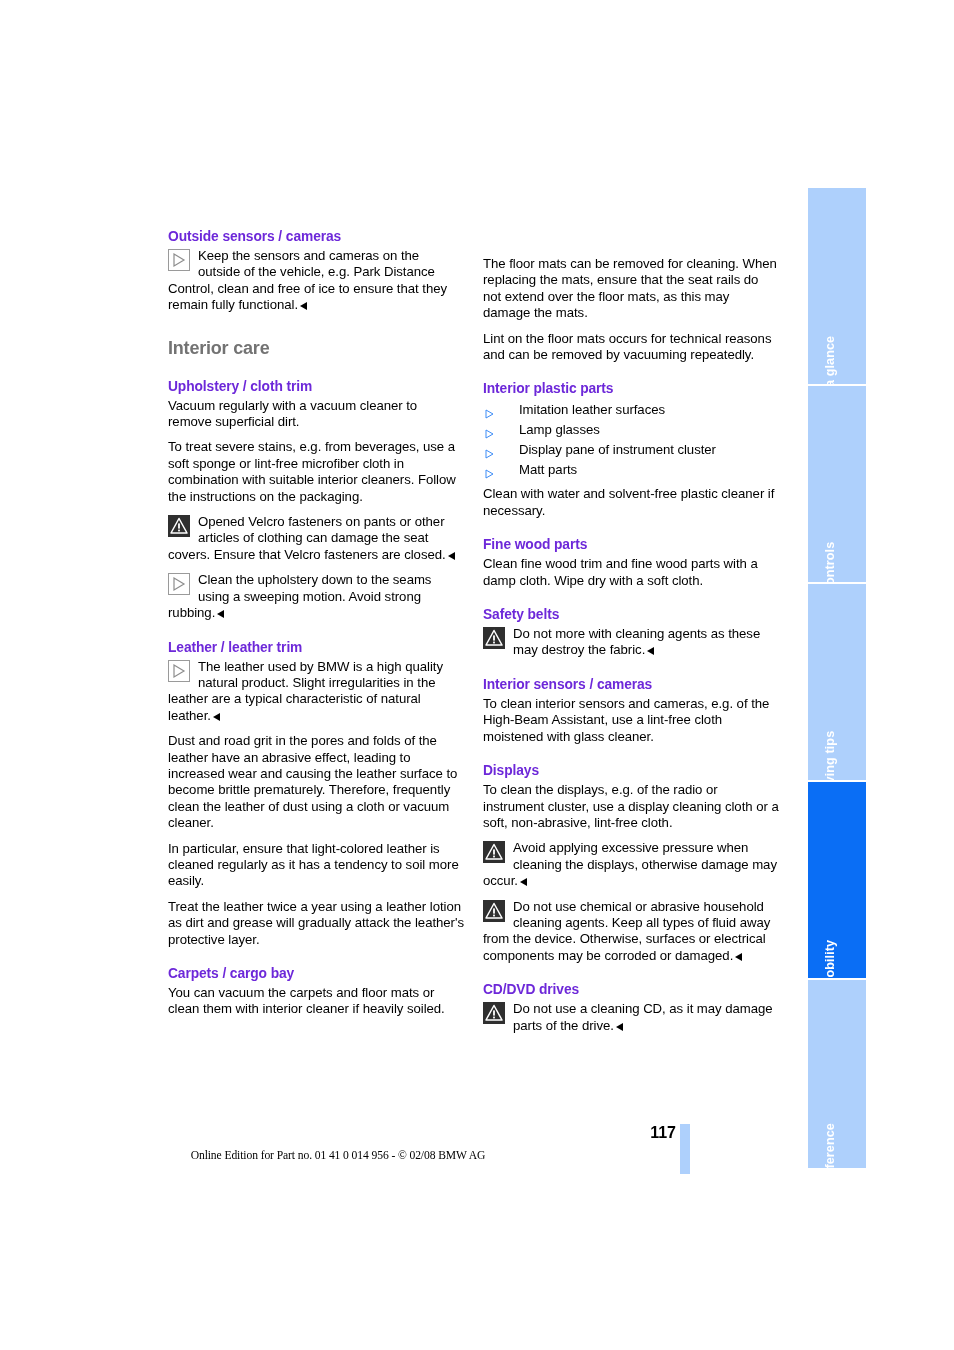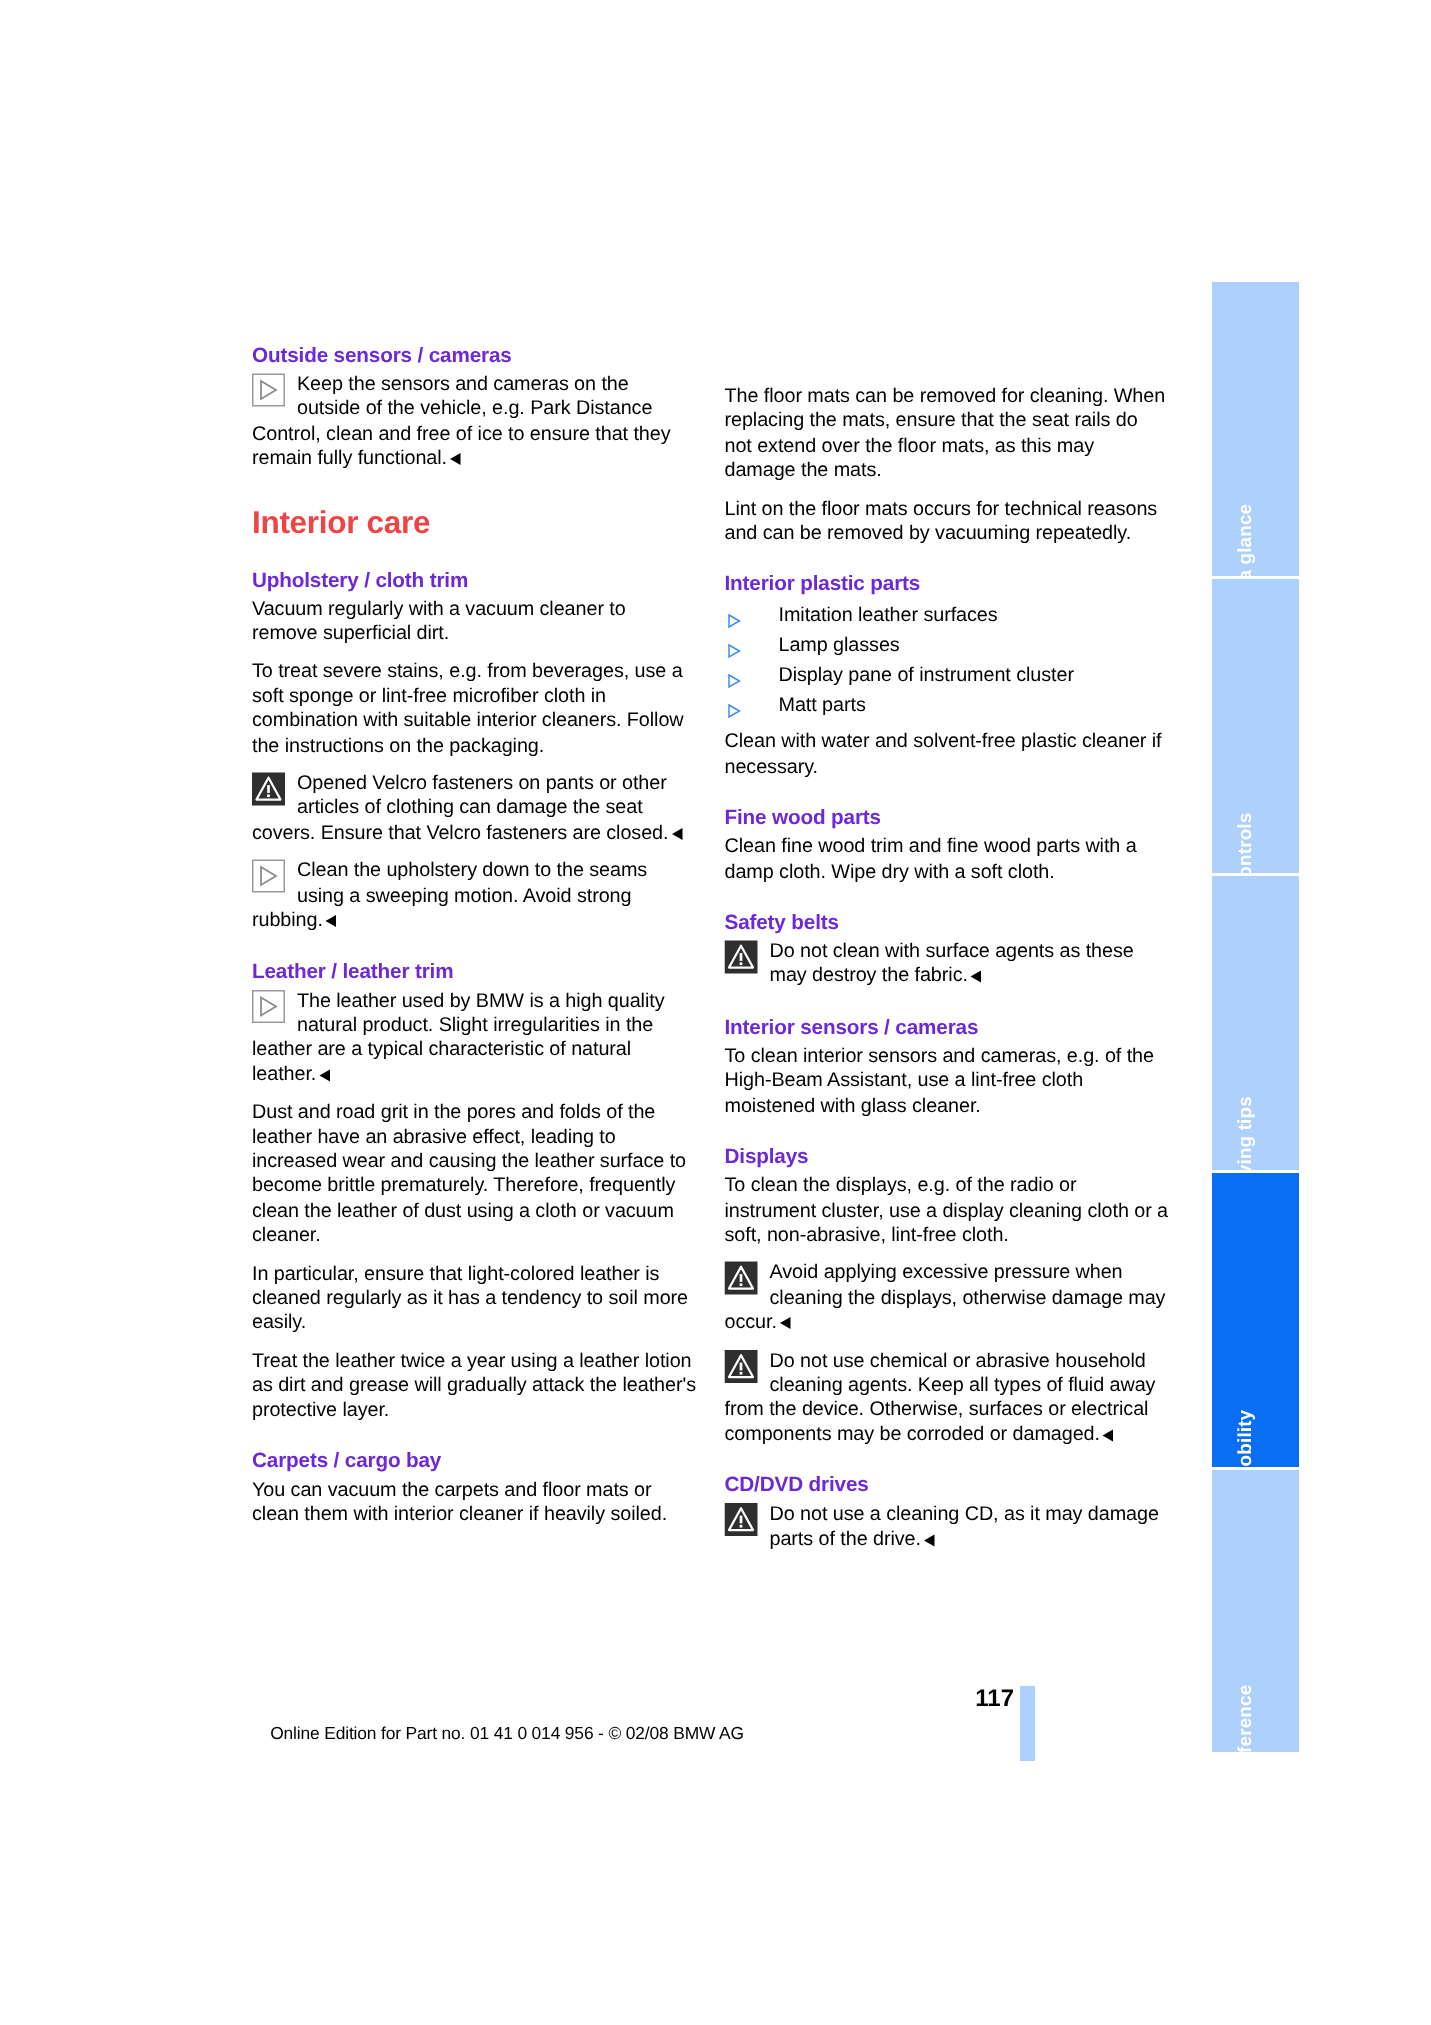--- a/index.html
+++ b/index.html
@@ -34,22 +34,22 @@
 
   p, .para {
     margin: 0 0 9px 0;
     font-size: 13.2px;
     line-height: 16.4px;
     letter-spacing: -0.05px;
     text-align: left;
   }
 
   h1.chapter {
-    color: #ef4444;
-    font-size: 21px;
+    color: #737373;
+    font-size: 18px;
     line-height: 25px;
     font-weight: bold;
     margin: 22px 0 13px 0;
     letter-spacing: -0.2px;
   }
   h2.section {
     color: #6d28d9;
     font-size: 13.8px;
     line-height: 17px;
     font-weight: bold;
@@ -180,20 +180,21 @@
     background: #aed0fc;
   }
   .imprint {
     position: absolute;
     left: 0;
     top: 25px;
     width: 676px;
     text-align: center;
     font-size: 11.6px;
     letter-spacing: -0.1px;
+    font-family: Liberation Serif, serif;
   }
 </style>
 </head>
 <body>
 
 <div class="page">
 
   <div class="col col-left">
 
     <h2 class="section">Outside sensors / cameras</h2>
@@ -299,21 +300,21 @@
 
     <h2 class="section">Safety belts</h2>
     <div class="noteblock">
       <span class="ic ic-warn">
         <svg width="22" height="22" viewBox="0 0 22 22">
           <polygon points="11,3.5 19,18 3,18" fill="none" stroke="#ffffff" stroke-width="1.5" stroke-linejoin="round"></polygon>
           <rect x="10.1" y="8.4" width="1.8" height="5.2" fill="#ffffff"></rect>
           <rect x="10.1" y="14.6" width="1.8" height="1.8" fill="#ffffff"></rect>
         </svg>
       </span>
-      <span>Do not clean with surface agents as these may destroy the fabric.</span><span class="endmark"></span>
+      <span>Do not more with cleaning agents as these may destroy the fabric.</span><span class="endmark"></span>
     </div>
 
     <h2 class="section">Interior sensors / cameras</h2>
     <p class="para">To clean interior sensors and cameras, e.g. of the High-Beam Assistant, use a lint-free cloth moistened with glass cleaner.</p>
 
     <h2 class="section">Displays</h2>
     <p class="para">To clean the displays, e.g. of the radio or instrument cluster, use a display cleaning cloth or a soft, non-abrasive, lint-free cloth.</p>
 
     <div class="noteblock">
       <span class="ic ic-warn">

